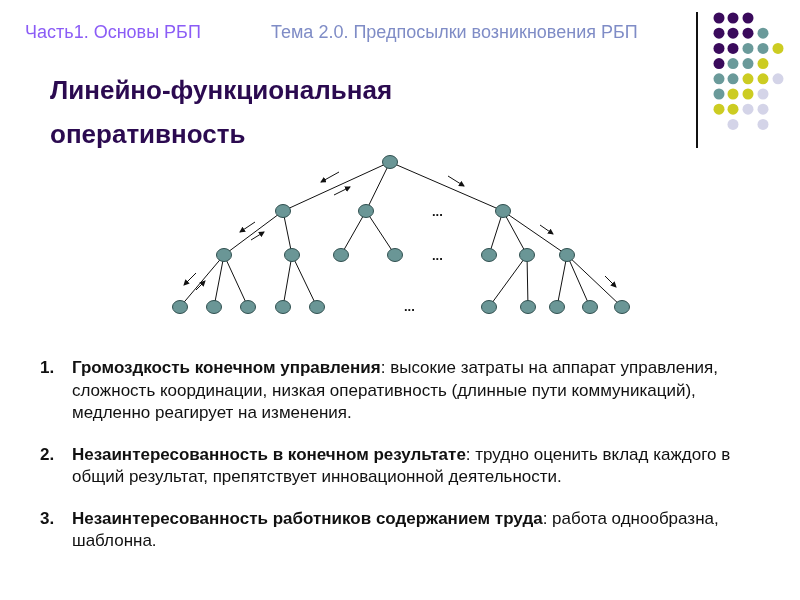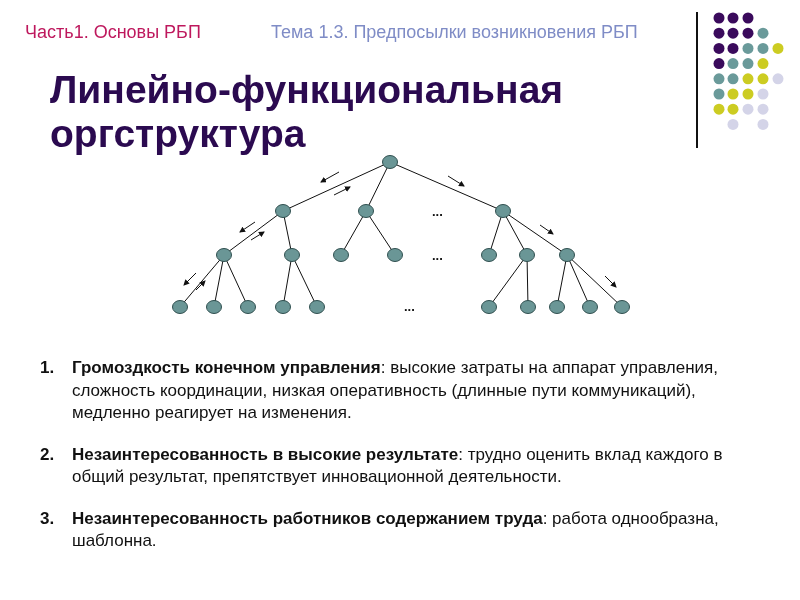--- a/index.html
+++ b/index.html
@@ -1,37 +1,37 @@
 <!DOCTYPE html>
 <html><head>
   <meta charset="utf-8">
   <style>
     html, body { margin: 0; padding: 0; background: #ffffff; }
     body { width: 800px; height: 600px; position: relative; overflow: hidden;
            font-family: "Liberation Sans", sans-serif; }
     .hdr { position: absolute; top: 22px; font-size: 18px; white-space: nowrap; }
-    .hdr-part { left: 25px; color: #be185d; }
+    .hdr-part { left: 25px; color: #8b5cf6; }
     .hdr-topic { left: 271px; color: #7f8cc6; }
     .vline { position: absolute; left: 696px; top: 12px; width: 2px; height: 136px; background: #111; }
     .dots { position: absolute; left: 0; top: 0; }
-    .title { position: absolute; left: 50px; top: 68px; font-size: 39px; font-weight: bold;
+    .title { position: absolute; left: 50px; top: 68px; font-size: 26px; font-weight: bold;
              color: #2b0a50; line-height: 44px; }
     .diagram { position: absolute; left: 0; top: 0; }
     .list { position: absolute; left: 40px; top: 357px; width: 720px; margin: 0; padding: 0; list-style: none; }
     .item { position: relative; padding-left: 32px; font-size: 17px; line-height: 22.5px; color: #111; }
     .item .num { position: absolute; left: 0; top: 0; font-weight: bold; }
     .item b { font-weight: bold; }
     .item-1 { margin-bottom: 19px; }
     .item-2 { margin-bottom: 19px; }
   </style>
 </head>
 <body>
 
 <div class="hdr hdr-part">Часть1. Основы РБП</div>
-<div class="hdr hdr-topic">Тема 1.3. Предпосылки возникновения РБП</div>
+<div class="hdr hdr-topic">Тема 2.0. Предпосылки возникновения РБП</div>
 
 <div class="vline"></div>
 
 <svg class="dots" width="800" height="150">
   <g id="dot-grid">
       <circle cx="719" cy="18.0" r="5.5" fill="#3a0a5c"></circle>
       <circle cx="733" cy="18.0" r="5.5" fill="#3a0a5c"></circle>
       <circle cx="748" cy="18.0" r="5.5" fill="#3a0a5c"></circle>
       <circle cx="719" cy="33.2" r="5.5" fill="#3a0a5c"></circle>
       <circle cx="733" cy="33.2" r="5.5" fill="#3a0a5c"></circle>
@@ -59,21 +59,21 @@
       <circle cx="733" cy="109.2" r="5.5" fill="#cccc22"></circle>
       <circle cx="748" cy="109.2" r="5.5" fill="#d4d4e8"></circle>
       <circle cx="763" cy="109.2" r="5.5" fill="#d4d4e8"></circle>
       <circle cx="733" cy="124.4" r="5.5" fill="#d4d4e8"></circle>
       <circle cx="763" cy="124.4" r="5.5" fill="#d4d4e8"></circle>
     </g>
 </svg>
 
 <div class="title">
   <div>Линейно-функциональная</div>
-  <div>оргструктура</div>
+  <div>оперативность</div>
 </div>
 
 <svg class="diagram" width="800" height="340">
   <defs>
     <marker id="ah" markerWidth="6" markerHeight="6" refX="5" refY="3" orient="auto">
       <path d="M0,0 L6,3 L0,6 Z" fill="#111"></path>
     </marker>
   </defs>
   <g stroke="#111" stroke-width="1" fill="none">
     <line x1="390" y1="162" x2="283" y2="211"></line>
@@ -138,19 +138,19 @@
   </g>
 </svg>
 
 <ol class="list">
   <li class="item item-1">
     <span class="num">1.</span>
     <b>Громоздкость конечном управления</b><span>: высокие затраты на аппарат управления, сложность координации, низкая оперативность (длинные пути коммуникаций), медленно реагирует на изменения.</span>
   </li>
   <li class="item item-2">
     <span class="num">2.</span>
-    <b>Незаинтересованность в высокие результате</b><span>: трудно оценить вклад каждого в общий результат, препятствует инновационной деятельности.</span>
+    <b>Незаинтересованность в конечном результате</b><span>: трудно оценить вклад каждого в общий результат, препятствует инновационной деятельности.</span>
   </li>
   <li class="item item-3">
     <span class="num">3.</span>
     <b>Незаинтересованность работников содержанием труда</b><span>: работа однообразна, шаблонна.</span>
   </li>
 </ol>
 
 </body></html>

